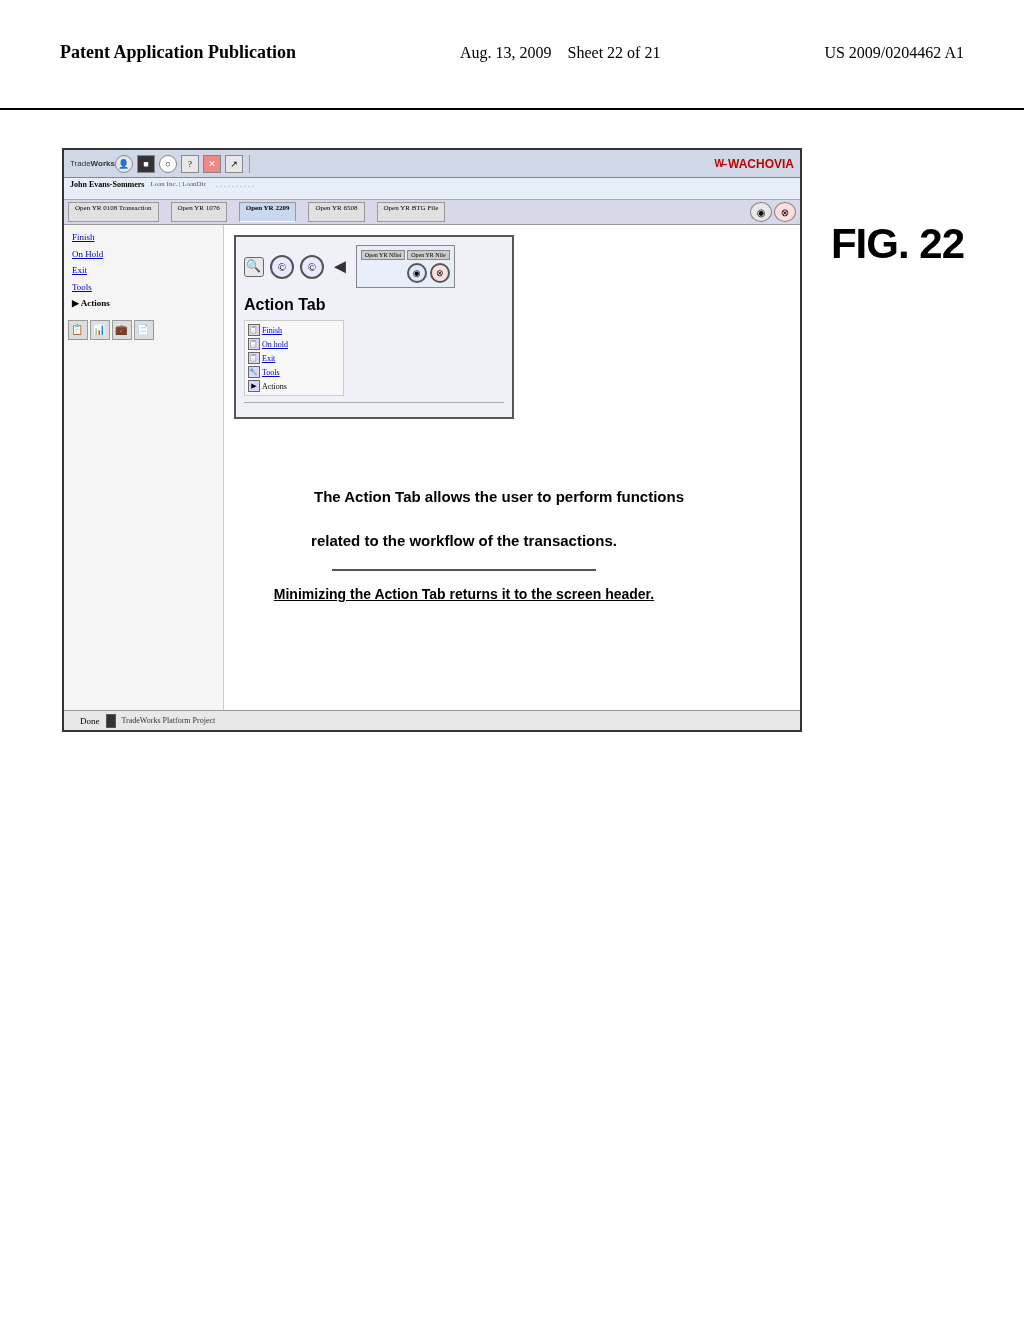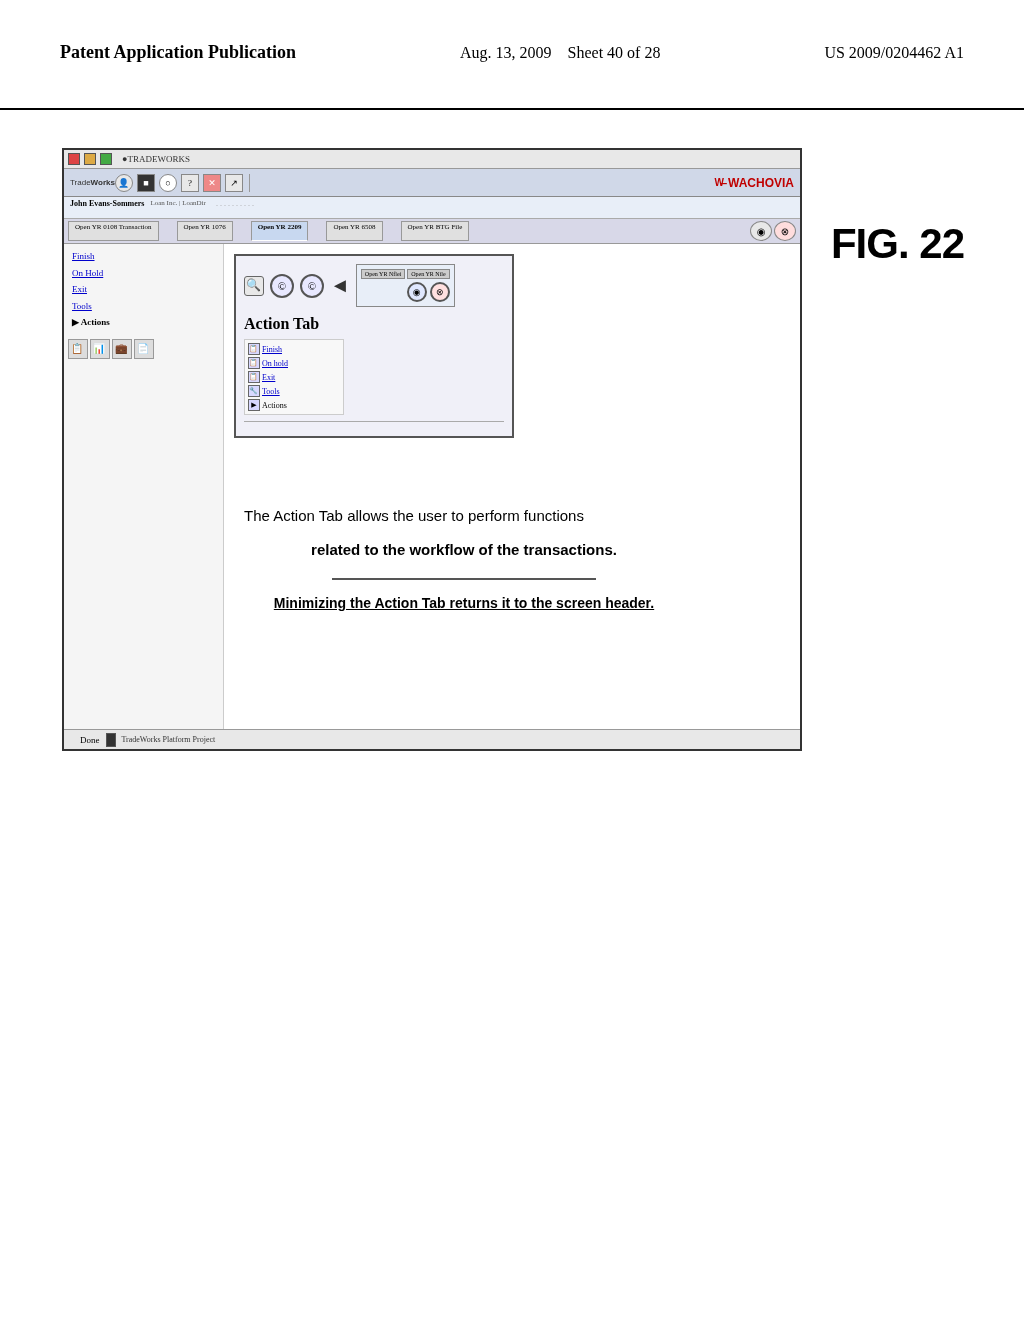--- a/index.html
+++ b/index.html
@@ -234,39 +234,33 @@
     }
   </style>
 </head>
 <body>
 
 <div class="page-header">
   <div class="header-left">Patent Application Publication</div>
   <div class="header-center">
     <span>Aug. 13, 2009</span>
     &nbsp;&nbsp;
-    <span>Sheet 40 of 28</span>
+    <span>Sheet 22 of 21</span>
   </div>
   <div class="header-right">US 2009/0204462 A1</div>
 </div>
 
 <div class="header-line"></div>
 
 <div class="fig-label">
   <span>FIG. 22</span>
 </div>
 
 <div class="browser-window">
 
-  <div class="browser-chrome">
-    <span class="browser-btn red"></span>
-    <span class="browser-btn yellow"></span>
-    <span class="browser-btn green"></span>
-    <span style="font-size:9px; margin-left:6px; color:#333;">●TRADEWORKS</span>
-  </div>
 
   <div class="app-frame">
 
     <div class="app-top-bar">
       <div class="app-logo-area">
         <span style="font-size:8px; color:#333; font-family:Arial;">Trade<strong>Works</strong></span>
       </div>
 
       <div class="toolbar-row" style="background:transparent; border:none; padding:0; height:auto;">
         <div class="tb-icon circle">👤</div>
@@ -282,21 +276,21 @@
         <span>WACHOVIA</span>
       </div>
     </div>
 
     <div style="background:#e8eef8; border-bottom:1px solid #aaa; padding:2px 6px; display:flex; align-items:flex-start; gap:6px; min-height:22px;">
       <span style="font-size:8px; font-weight:bold;">John Evans-Sommers</span>
       <span style="font-size:7px; color:#555;">Loan Inc. | LoanDir</span>
       <span style="font-size:8px; color:#999; margin-left:4px;">. . . . . . . . . .</span>
     </div>
 
-    <div style="background:#d8d8e8; border-bottom:1px solid #999; padding:2px 4px; display:flex; gap:18px; flex-wrap:nowrap; overflow:hidden;">
+    <div style="background:#d8d8e8; border-bottom:1px solid #999; padding:2px 4px; display:flex; gap:12px; flex-wrap:nowrap; overflow:hidden;">
       <div class="tab-item" style="font-size:7px;">Open YR 0108 Transaction</div>
       <div class="tab-item" style="font-size:7px;">Open YR 1076</div>
       <div class="tab-item active" style="font-size:7px; background:#c8d8f0; font-weight:bold;">Open YR 2209</div>
       <div class="tab-item" style="font-size:7px;">Open YR 6508</div>
       <div class="tab-item" style="font-size:7px;">Open YR BTG File</div>
 
       <div style="margin-left:auto; display:flex; gap:2px; align-items:center;">
         <div class="r-icon">◉</div>
         <div class="r-icon" style="background:#ffdddd;">⊗</div>
       </div>
@@ -336,21 +330,21 @@
                 <div style="background:#ccc; border:1px solid #888; padding:1px 3px; font-size:6px;">Open YR Nflei</div>
                 <div style="background:#ccc; border:1px solid #888; padding:1px 3px; font-size:6px;">Open YR Nile</div>
               </div>
               <div style="display:flex; gap:3px; justify-content:flex-end;">
                 <div style="width:20px; height:20px; border-radius:50%; background:#e0e8ff; border:2px solid #555; display:flex; align-items:center; justify-content:center; font-size:9px;">◉</div>
                 <div style="width:20px; height:20px; border-radius:50%; background:#ffe0e0; border:2px solid #555; display:flex; align-items:center; justify-content:center; font-size:9px;">⊗</div>
               </div>
             </div>
           </div>
 
-          <div style="font-size:16px; font-weight:bold; font-family:Liberation Serif, serif; margin-bottom:6px;">Action Tab</div>
+          <div style="font-size:16px; font-weight:bold; font-family:Liberation Sans, sans-serif; margin-bottom:6px;">Action Tab</div>
 
           <div style="background:#f8f8f8; border:1px solid #ccc; padding:3px; width:100px;">
             <div style="display:flex; align-items:center; gap:2px; margin-bottom:2px;">
               <div style="width:12px; height:12px; background:#d8d8ff; border:1px solid #666; display:flex; align-items:center; justify-content:center; font-size:7px;">📋</div>
               <span style="font-size:8px; color:#0000cc; text-decoration:underline;">Finish</span>
             </div>
             <div style="display:flex; align-items:center; gap:2px; margin-bottom:2px;">
               <div style="width:12px; height:12px; background:#d8d8ff; border:1px solid #666; display:flex; align-items:center; justify-content:center; font-size:7px;">📋</div>
               <span style="font-size:8px; color:#0000cc; text-decoration:underline;">On hold</span>
             </div>
@@ -365,21 +359,21 @@
             <div style="display:flex; align-items:center; gap:2px;">
               <div style="width:12px; height:12px; background:#d8d8ff; border:1px solid #666; display:flex; align-items:center; justify-content:center; font-size:7px;">▶</div>
               <span style="font-size:8px; font-weight:normal;">Actions</span>
             </div>
           </div>
 
           <div style="border-top:1px solid #aaa; margin:6px 0;"></div>
         </div>
 
         <div style="position:absolute; top:260px; left:20px; width:440px;">
-          <p style="font-size:15px; font-weight:normal; font-family:Arial; text-align:left; line-height:1.6; margin-bottom:10px;">The Action Tab allows the user to perform functions</p>
+          <p style="font-size:15px; font-weight:bold; font-family:Arial; text-align:right; line-height:1.6; margin-bottom:20px;">The Action Tab allows the user to perform functions</p>
           <p style="font-size:15px; font-weight:bold; font-family:Arial; text-align:center; line-height:1.6; margin-bottom:16px;">related to the workflow of the transactions.</p>
 
           <div style="border-top:2px solid #555; margin-bottom:12px; width:60%; margin-left:auto; margin-right:auto;"></div>
           <p style="font-size:14px; font-weight:bold; font-family:Arial; text-align:center; text-decoration:underline; line-height:1.6;">Minimizing the Action Tab returns it to the screen header.</p>
         </div>
 
       </div>
     </div>
 
     <div style="background:#e8e8e8; border-top:1px solid #999; padding:2px 16px; display:flex; align-items:center; gap:6px; height:20px;">

